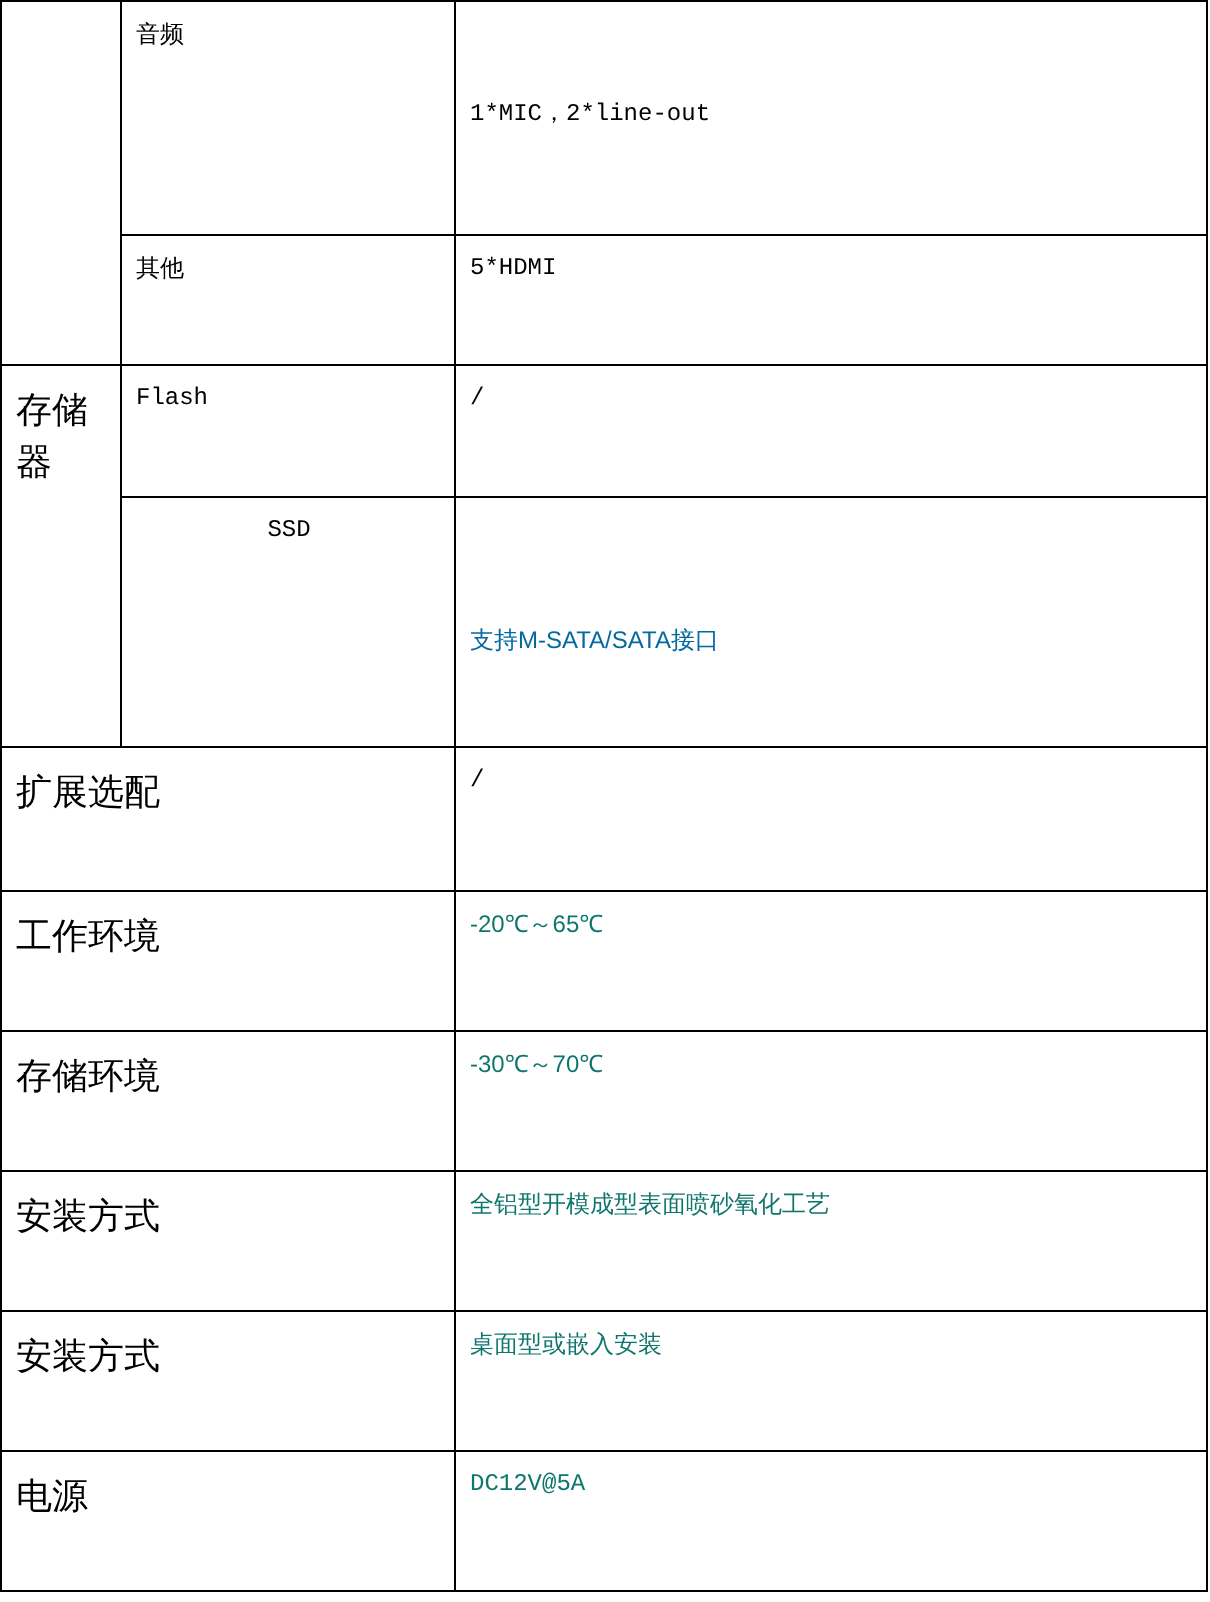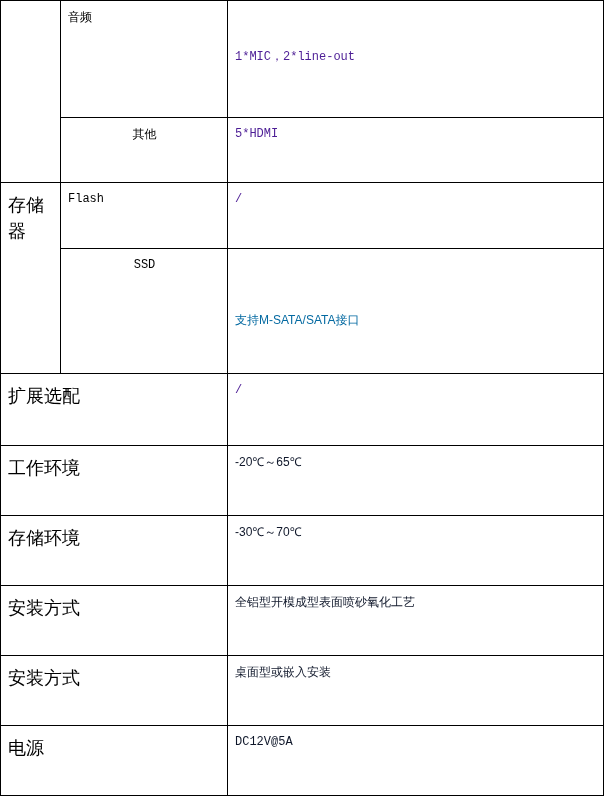--- a/index.html
+++ b/index.html
@@ -42,33 +42,33 @@
     font-family: "Liberation Mono", monospace;
     font-size: 12px;
   }
   .sub-label.cn .cell-inner {
     font-family: "Liberation Sans", sans-serif;
   }
   
   .value .cell-inner {
     font-family: "Liberation Mono", monospace;
     font-size: 12px;
-    color: #4c1d95;
+    color: #000000;
   }
   .value.cn .cell-inner {
     font-family: "Liberation Sans", sans-serif;
     color: #0369a1;
   }
   .value.dark .cell-inner {
-    color: #0f172a;
+    color: #0f766e;
   }
   .pad-audio .cell-inner { padding-top: 48px; }
   .pad-ssd .cell-inner { padding-top: 63px; }
   .h-audio { height: 116px; }
-  .h-other { height: 64px; text-align: center; }
+  .h-other { height: 64px; }
   .h-flash { height: 65px; }
   .h-ssd { height: 124px; text-align: center; }
   .h-row { height: 71px; }
   .h-row-sm { height: 69px; }
 </style>
 </head>
 <body>
 
 <table id="spec-table">
   <colgroup>

